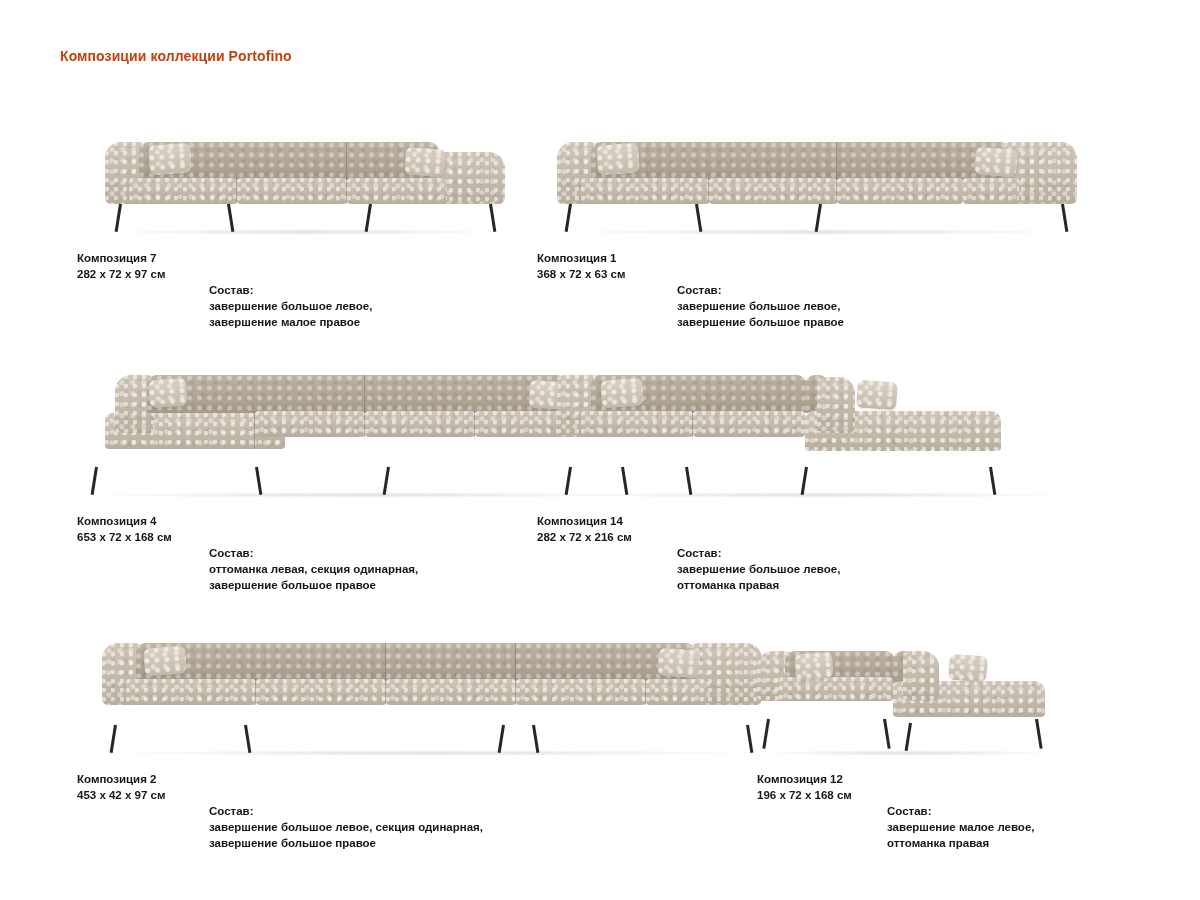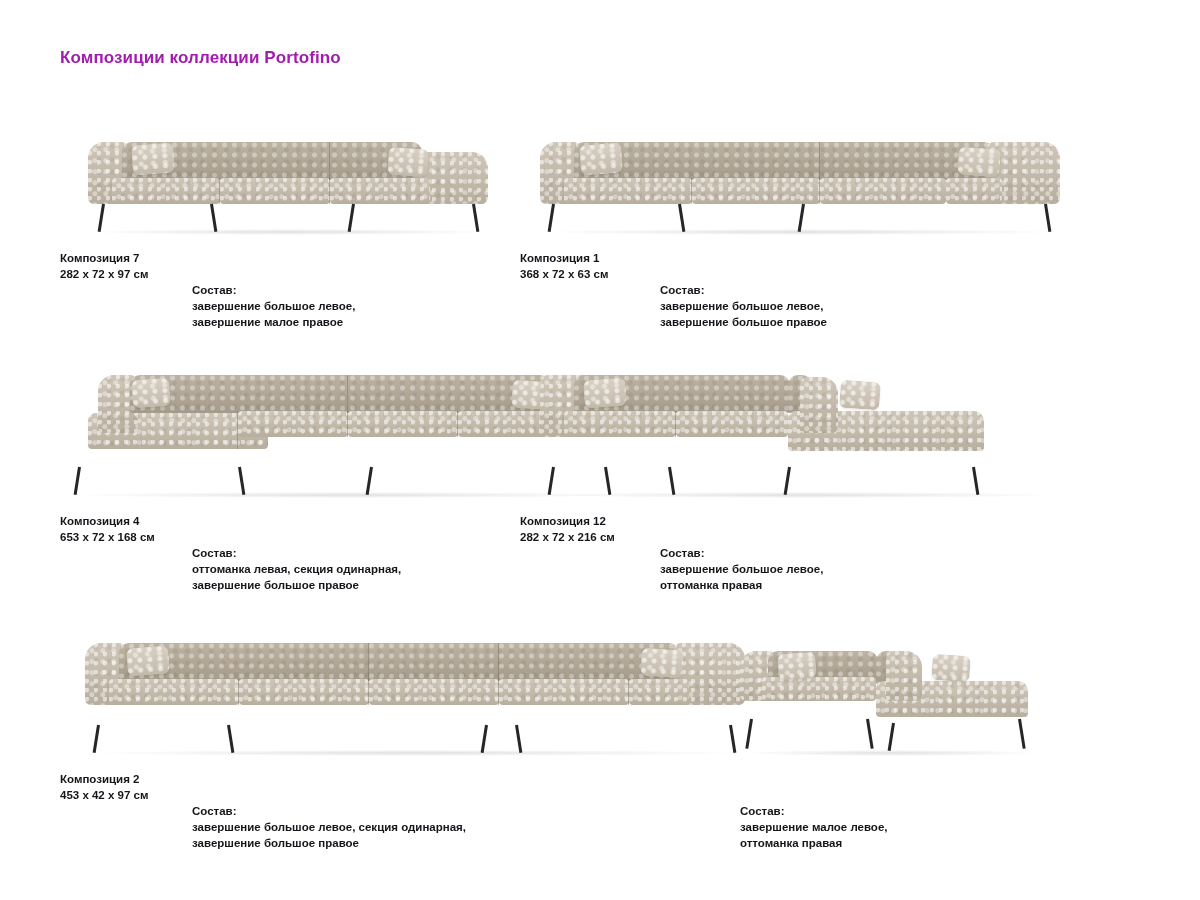--- a/index.html
+++ b/index.html
@@ -20,29 +20,29 @@
     width: 1200px;
     height: 900px;
     position: relative;
     box-sizing: border-box;
   }
 
   .page-title {
     position: absolute;
     left: 60px;
     top: 48px;
-    font-size: 17px;
+    font-size: 14px;
     font-weight: bold;
     letter-spacing: 0.1px;
-    color: #a21caf;
+    color: #c2410c;
   }
 
   .grid {
     position: absolute;
-    left: 0;
+    left: 17px;
     top: 110px;
     width: 1176px;
   }
 
   .row {
     display: flex;
     width: 1200px;
     box-sizing: border-box;
   }
   .row-1 { height: 238px; }
@@ -299,21 +299,21 @@
             <div class="piece fab-light pillow" style="left:44px; bottom:88px; width:42px; height:28px;"></div>
             <div class="piece fab-light pillow r" style="left:300px; bottom:86px; width:40px; height:28px;"></div>
             <div class="leg l" style="left:12px; top:112px; height:28px;"></div>
             <div class="leg r" style="left:128px; top:112px; height:28px;"></div>
             <div class="leg l" style="left:248px; top:112px; height:28px;"></div>
             <div class="leg r" style="left:432px; top:112px; height:28px;"></div>
           </div>
         </div>
         <div class="caption">
           <div class="name-col" style="width:140px;">
-            <div>Композиция 12</div>
+            <div>Композиция 14</div>
             <div>282 x 72 x 216 см</div>
           </div>
           <div class="spec-col">
             <div class="label">Состав:</div>
             <div class="parts">завершение большое левое,</div>
             <div class="parts">оттоманка правая</div>
           </div>
         </div>
       </div>
     </div>
@@ -373,20 +373,24 @@
             <div class="piece fab armR" style="left:146px; bottom:52px; width:36px; height:50px;"></div>
             <div class="piece fab-light pillow" style="left:38px; bottom:74px; width:38px; height:26px;"></div>
             <div class="piece fab-light pillow r" style="left:192px; bottom:72px; width:38px; height:26px;"></div>
             <div class="leg l" style="left:10px; top:96px; height:30px;"></div>
             <div class="leg r" style="left:126px; top:96px; height:30px;"></div>
             <div class="leg l" style="left:152px; top:100px; height:28px;"></div>
             <div class="leg r" style="left:278px; top:96px; height:30px;"></div>
           </div>
         </div>
         <div class="caption">
+          <div class="name-col" style="width:130px;">
+            <div>Композиция 12</div>
+            <div>196 x 72 x 168 см</div>
+          </div>
           <div class="spec-col">
             <div class="label">Состав:</div>
             <div class="parts">завершение малое левое,</div>
             <div class="parts">оттоманка правая</div>
           </div>
         </div>
       </div>
     </div>
 
   </div>

